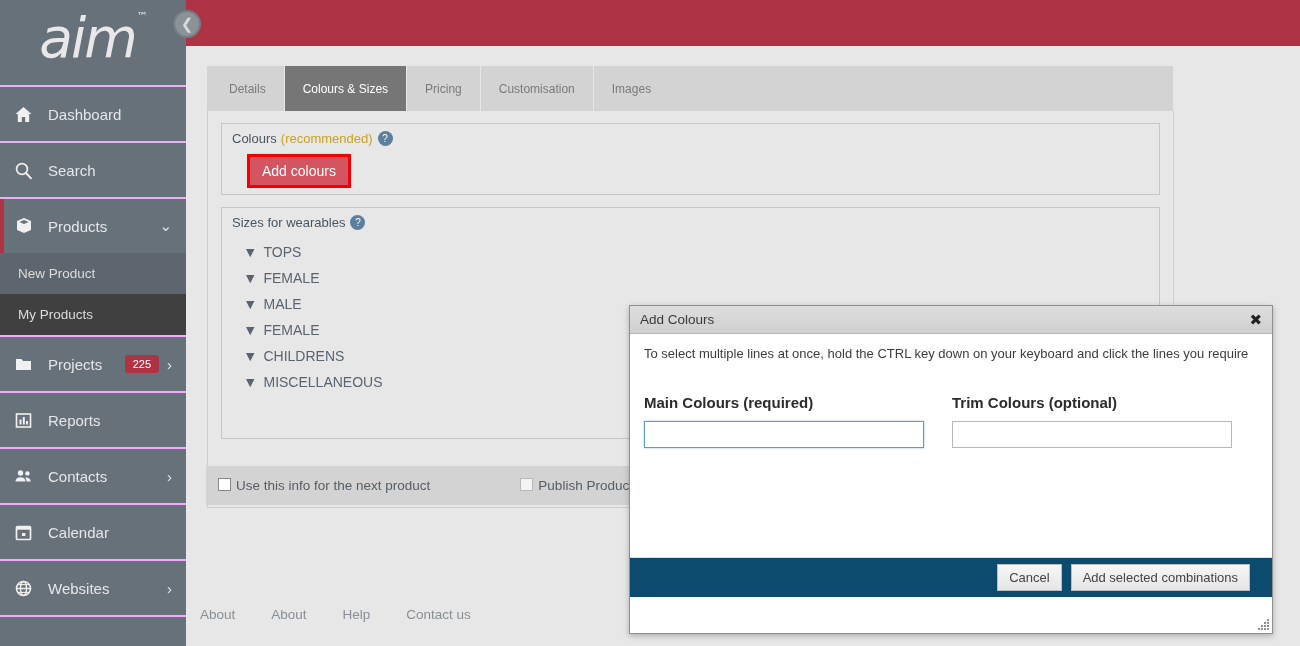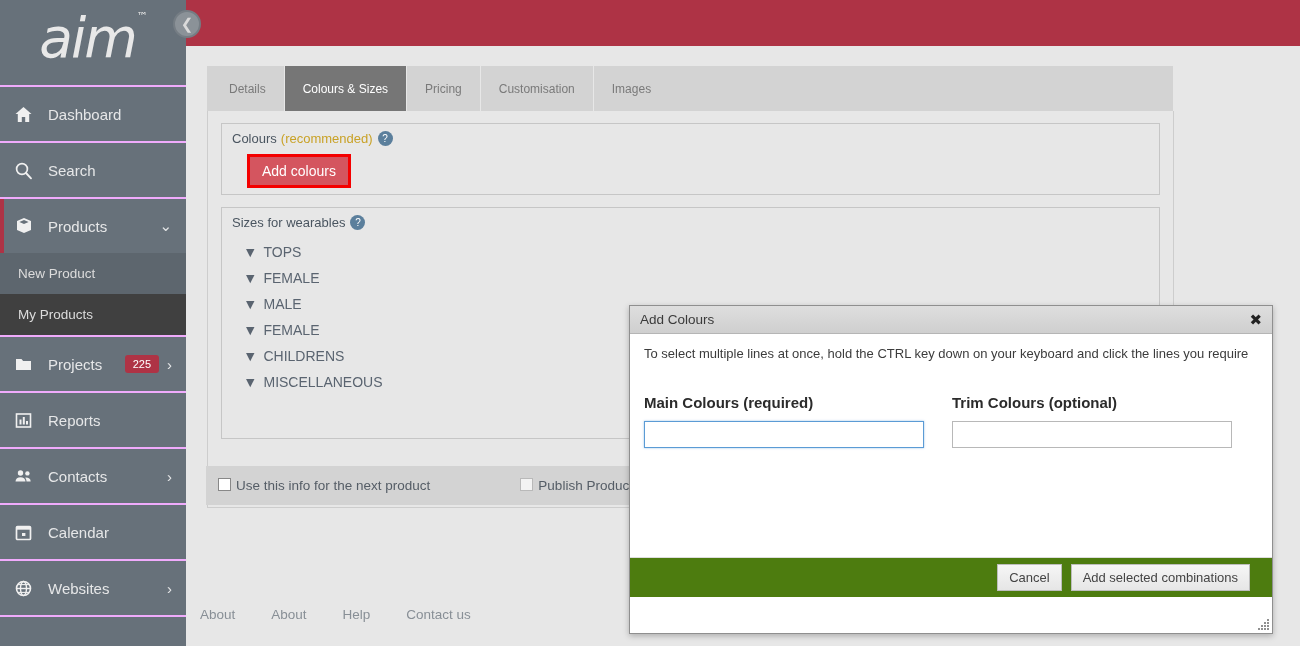--- a/index.html
+++ b/index.html
@@ -225,21 +225,21 @@
     border: 1px solid #5b9bd5;
     box-shadow: 0 0 2px rgba(91,155,213,0.6);
     outline: none;
   }
   #modal-footer {
     position: absolute; left: 0; bottom: 0;
     width: 100%; height: 40px;
     border-top: 1px solid #ddd;
     display: flex; align-items: center; justify-content: flex-end;
     padding-right: 22px; gap: 9px;
-    background: #4d7c0f;
+    background: #0c4a6e;
   }
   .modal-btn {
     background: linear-gradient(#f6f6f6, #e6e6e6);
     border: 1px solid #bdbdbd;
     font-size: 13px; color: #444;
     padding: 5px 11px; cursor: pointer;
     font-family: "Liberation Sans", sans-serif;
   }
   #resize-grip {
     position: absolute; right: 2px; bottom: 2px;

